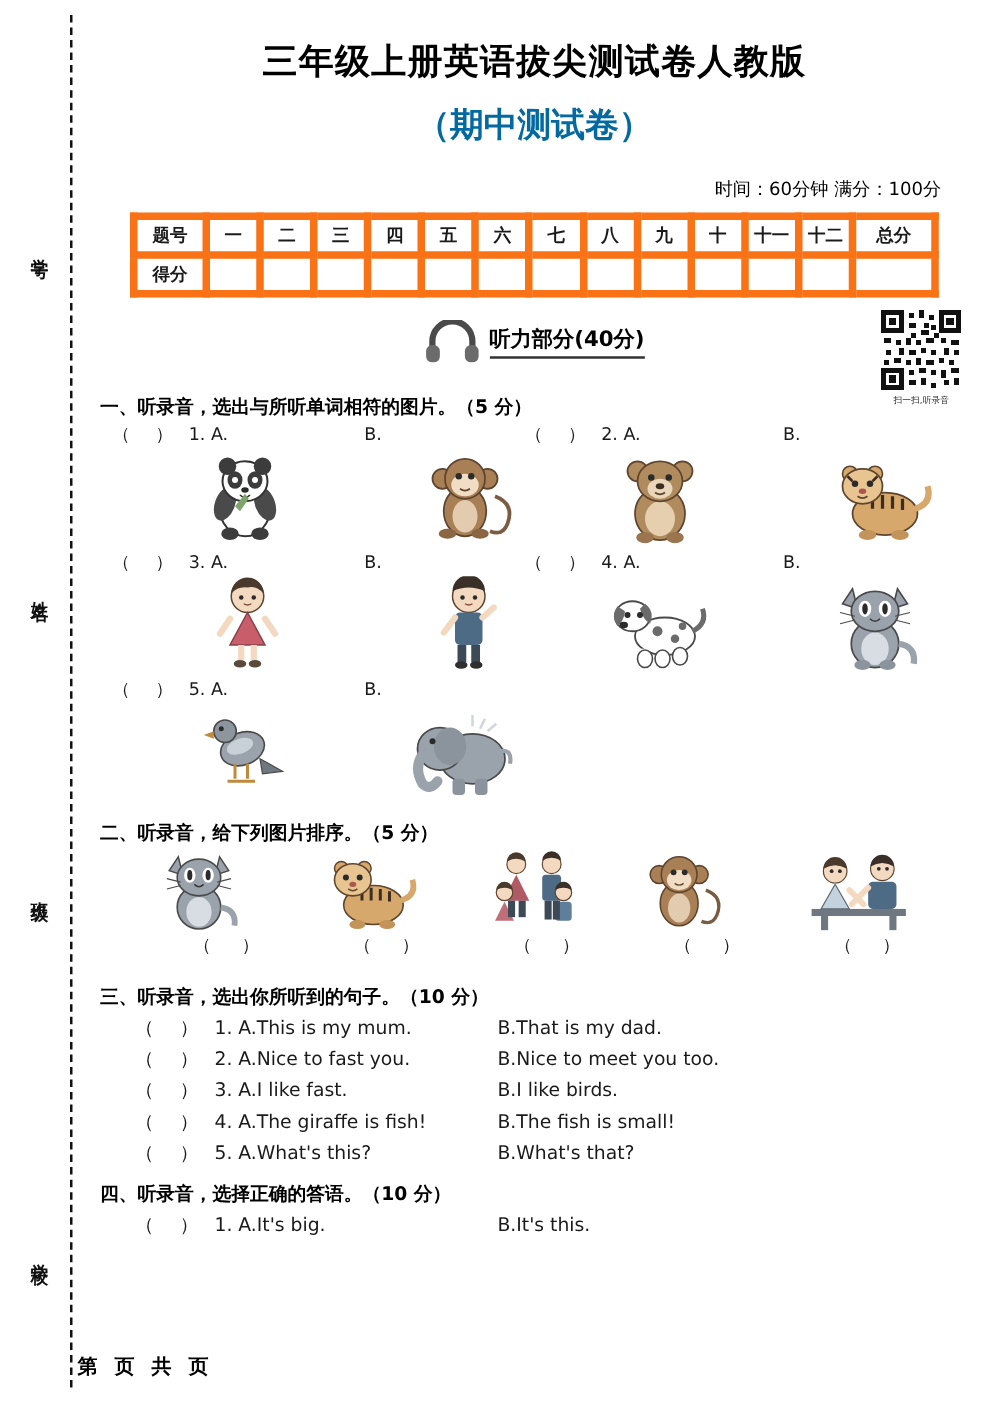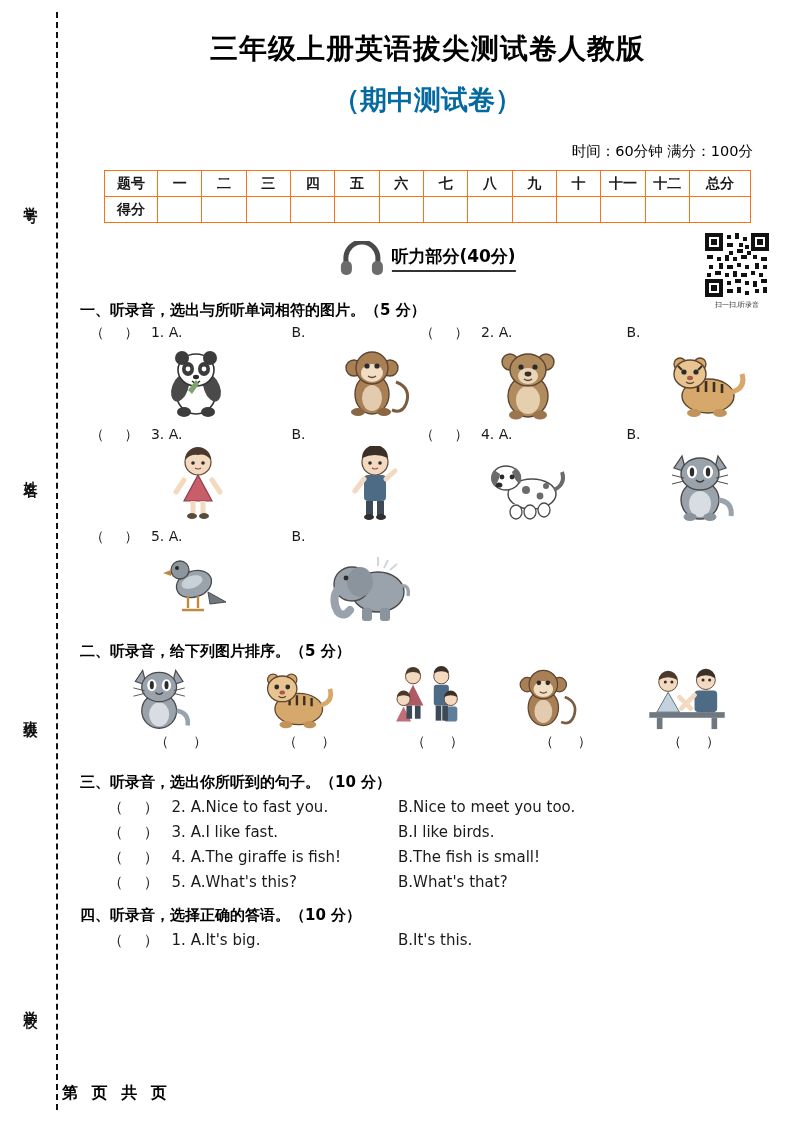--- a/index.html
+++ b/index.html
@@ -79,21 +79,21 @@
   }
 
   
   .score-table {
     margin: 9px auto 0 auto;
     border-collapse: collapse;
     width: 647px;
     table-layout: fixed;
   }
   .score-table td {
-    border: 1px solid #f97316;
+    border: 6px solid #f97316;
     height: 25px;
     text-align: center;
     font-size: 14px;
     font-family: "DejaVu Sans", sans-serif;
     font-weight: bold;
     padding: 0;
   }
   .score-table td.head-col { width: 52px; }
   .score-table td.total-col { width: 60px; }
 
@@ -703,20 +703,28 @@
     <div class="cell">（      ）</div>
     <div class="cell">（      ）</div>
     <div class="cell">（      ）</div>
   </div>
 
   <div class="q-head" style="margin-top:22px">三、听录音，选出你所听到的句子。（10 分）</div>
 
   <div class="sent-row">
     <div class="sent-a">
       <span class="paren">（        ）</span>
+      <span>1.</span>
+      <span>A.This is my mum.</span>
+    </div>
+    <div class="sent-b">B.That is my dad.</div>
+  </div>
+  <div class="sent-row">
+    <div class="sent-a">
+      <span class="paren">（        ）</span>
       <span>2.</span>
       <span>A.Nice to fast you.</span>
     </div>
     <div class="sent-b">B.Nice to meet you too.</div>
   </div>
   <div class="sent-row">
     <div class="sent-a">
       <span class="paren">（        ）</span>
       <span>3.</span>
       <span>A.I like fast.</span>

